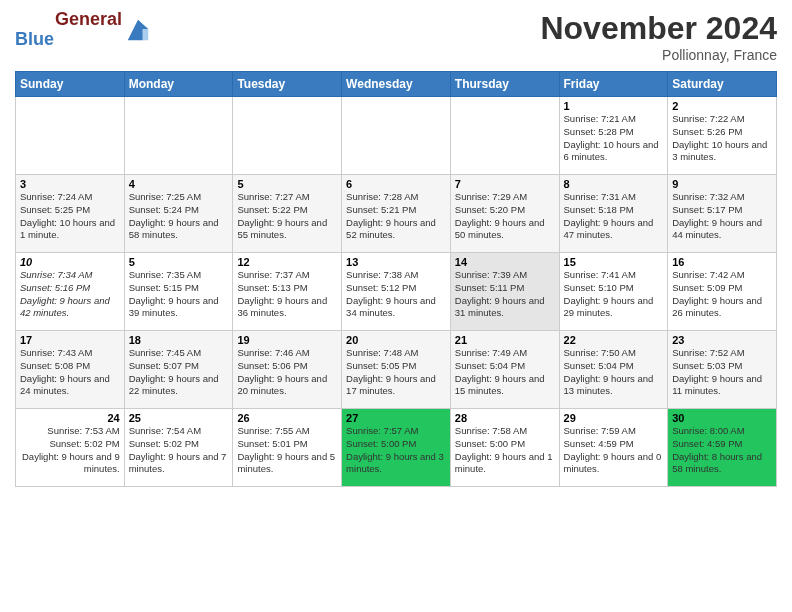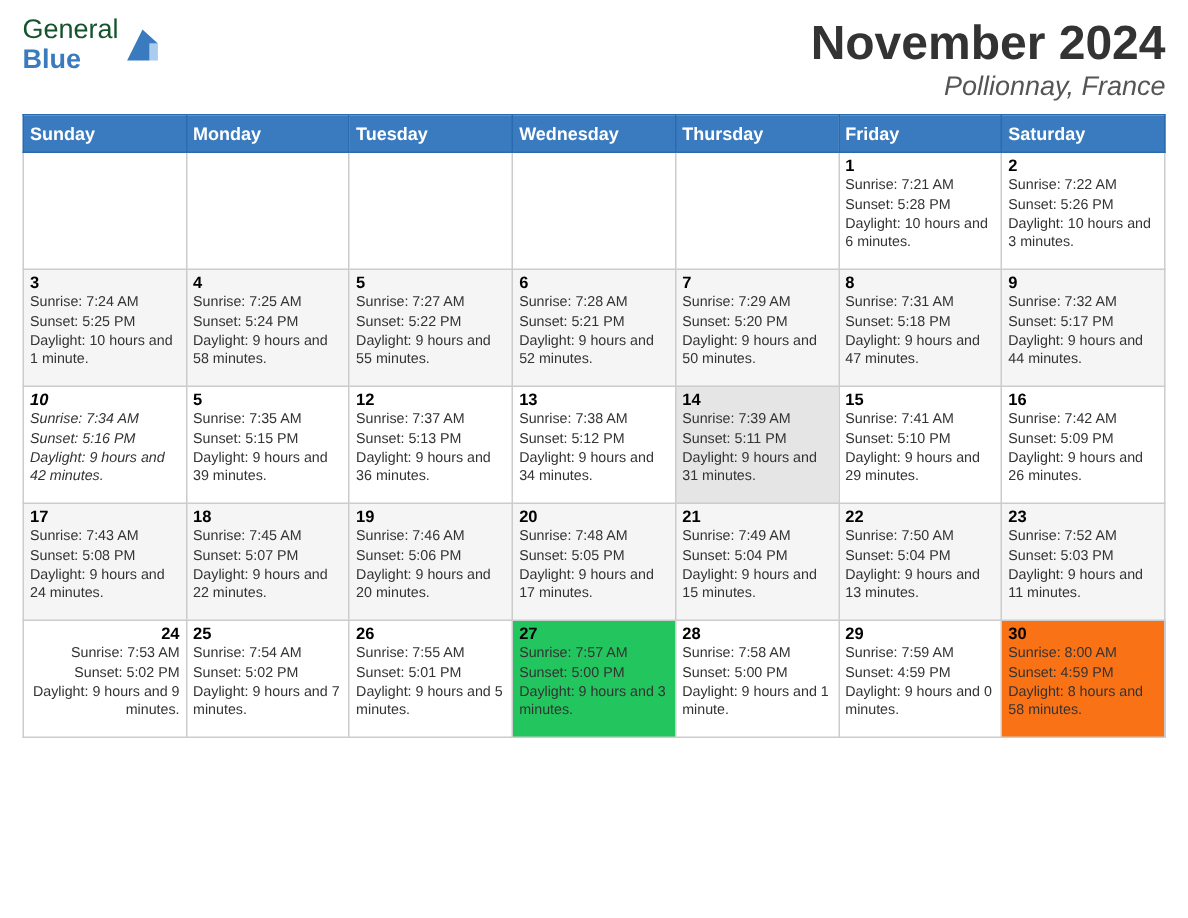--- a/index.html
+++ b/index.html
@@ -36,23 +36,22 @@
     }
     .title-block {
       text-align: right;
     }
     .month-title {
       font-size: 32px;
       font-weight: bold;
       color: #333;
     }
     .location {
-      font-size: 18px;
+      font-size: 14px;
       color: #555;
-      font-style: italic;
     }
     .calendar {
       width: 100%;
       border-collapse: collapse;
       table-layout: fixed;
     }
     .calendar th {
       background-color: #3a7bbf;
       color: #fff;
       font-size: 12px;
@@ -90,21 +89,21 @@
       background: #fff !important;
     }
   </style>
 </head>
 <body>
 
 <div class="container">
   <div class="header">
     <div class="logo">
       <div class="logo-text">
-        <span style="font-size:18px;font-weight:normal;color:#14532d;">General</span>
+        <span style="font-size:18px;font-weight:bold;color:#7f1d1d;margin-left:40px;">General</span>
         <span style="font-size:18px;font-weight:bold;color:#3a7bbf;">Blue</span>
       </div>
       <svg class="logo-icon" viewBox="0 0 30 30" xmlns="http://www.w3.org/2000/svg">
         <polygon points="4,26 15,4 26,14 20,14 20,26" fill="#3a7bbf"></polygon>
         <polygon points="15,4 26,14 20,14 20,26 26,26 26,14" fill="#5599dd" opacity="0.5"></polygon>
       </svg>
     </div>
     <div class="title-block">
       <div class="month-title">November 2024</div>
       <div class="location">Pollionnay, France</div>
@@ -160,17 +159,17 @@
           <td style="background: rgb(245, 245, 245);"><span class="day-num">22</span><span class="day-info">Sunrise: 7:50 AM<br>Sunset: 5:04 PM<br>Daylight: 9 hours and 13 minutes.</span></td>
           <td style="background: rgb(245, 245, 245);"><span class="day-num">23</span><span class="day-info">Sunrise: 7:52 AM<br>Sunset: 5:03 PM<br>Daylight: 9 hours and 11 minutes.</span></td>
         </tr>
         <tr>
           <td style="background: rgb(255, 255, 255); text-align: right;"><span class="day-num">24</span><span class="day-info">Sunrise: 7:53 AM<br>Sunset: 5:02 PM<br>Daylight: 9 hours and 9 minutes.</span></td>
           <td style="background: rgb(255, 255, 255);"><span class="day-num">25</span><span class="day-info">Sunrise: 7:54 AM<br>Sunset: 5:02 PM<br>Daylight: 9 hours and 7 minutes.</span></td>
           <td style="background: rgb(255, 255, 255);"><span class="day-num">26</span><span class="day-info">Sunrise: 7:55 AM<br>Sunset: 5:01 PM<br>Daylight: 9 hours and 5 minutes.</span></td>
           <td style="background: #22c55e;"><span class="day-num">27</span><span class="day-info">Sunrise: 7:57 AM<br>Sunset: 5:00 PM<br>Daylight: 9 hours and 3 minutes.</span></td>
           <td style="background: rgb(255, 255, 255);"><span class="day-num">28</span><span class="day-info">Sunrise: 7:58 AM<br>Sunset: 5:00 PM<br>Daylight: 9 hours and 1 minute.</span></td>
           <td style="background: rgb(255, 255, 255);"><span class="day-num">29</span><span class="day-info">Sunrise: 7:59 AM<br>Sunset: 4:59 PM<br>Daylight: 9 hours and 0 minutes.</span></td>
-          <td style="background: #f97316;"><span class="day-num">30</span><span class="day-info">Sunrise: 8:00 AM<br>Sunset: 4:59 PM<br>Daylight: 8 hours and 58 minutes.</span></td>
+          <td style="background: #22c55e;"><span class="day-num">30</span><span class="day-info">Sunrise: 8:00 AM<br>Sunset: 4:59 PM<br>Daylight: 8 hours and 58 minutes.</span></td>
         </tr>
       </tbody>
   </table>
 </div>
 
 </body></html>

